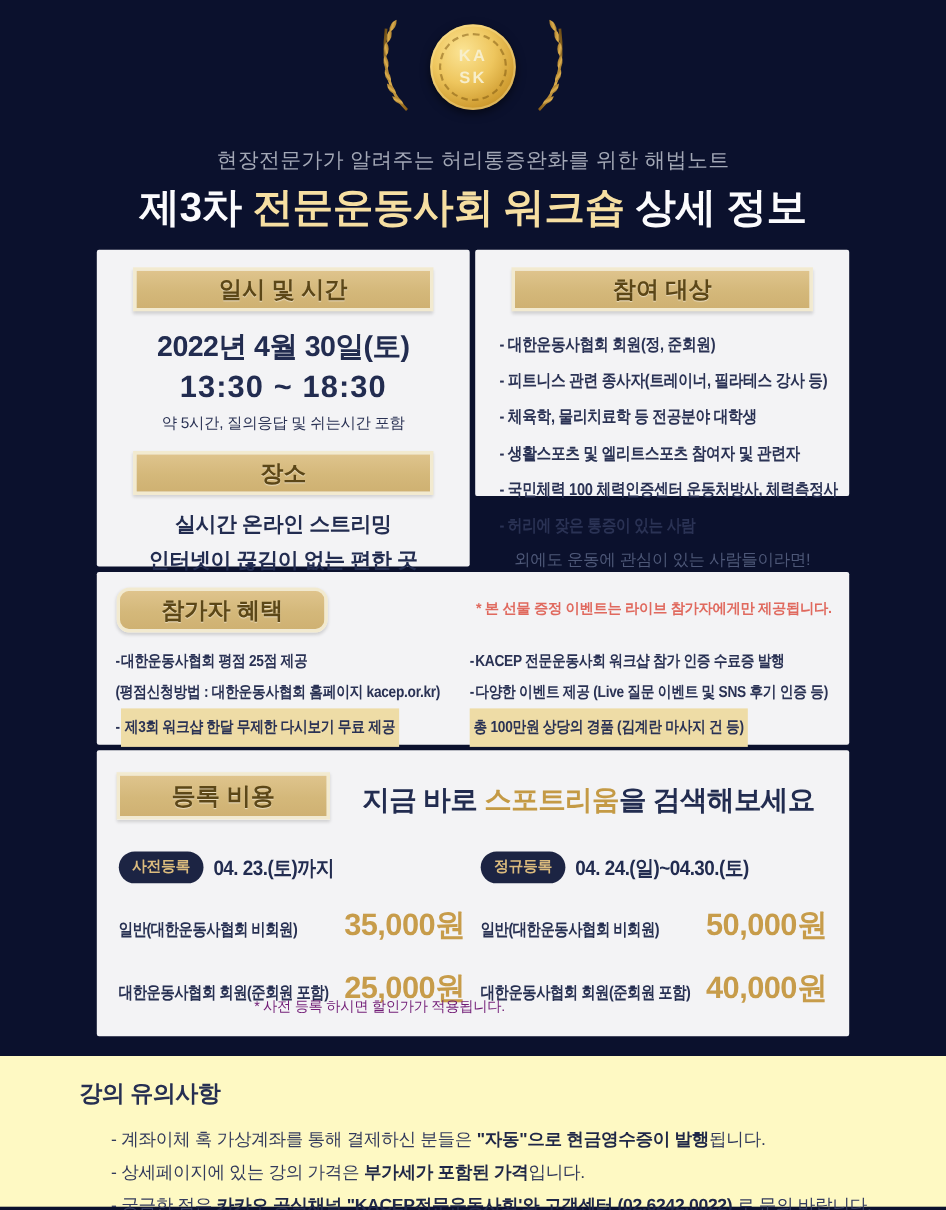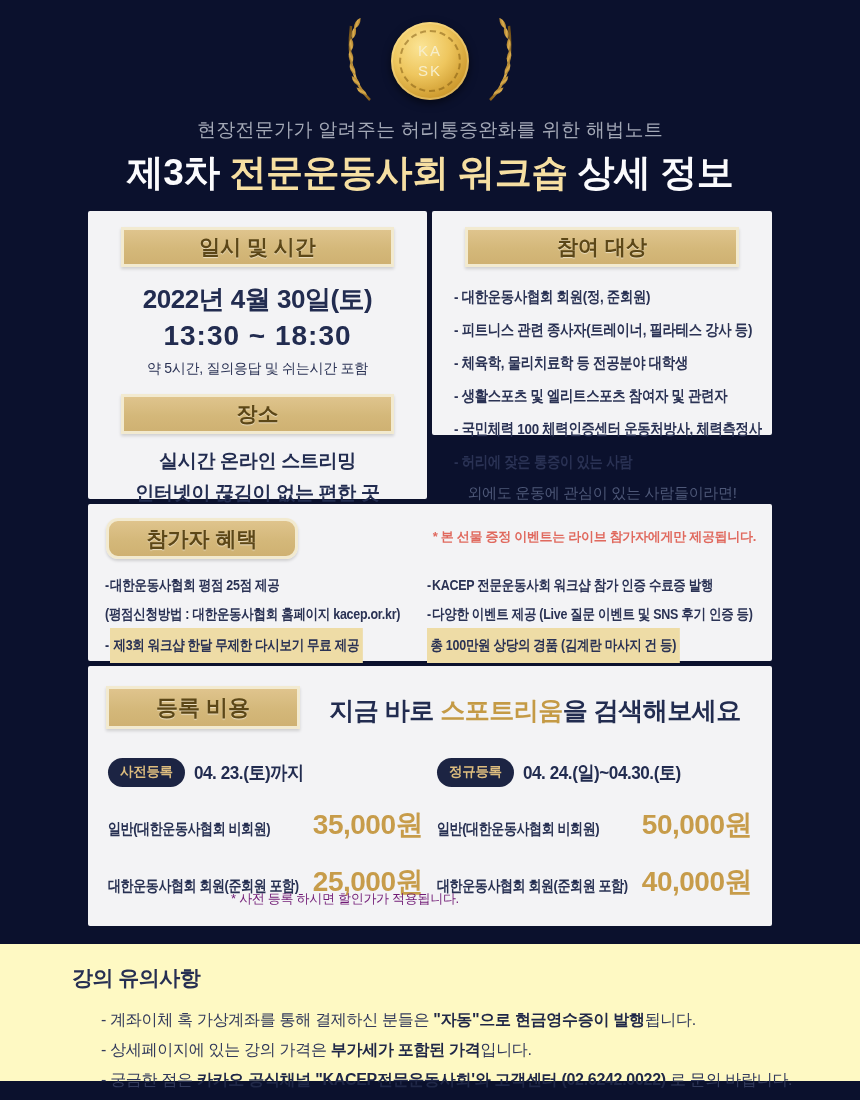--- a/index.html
+++ b/index.html
@@ -16,23 +16,23 @@
   .medal-row { display: flex; justify-content: center; align-items: center; gap: 12px; height: 94px; }
   .laurel { display: block; }
   .laurel.right { transform: scaleX(-1); }
   .medal {
     width: 78px; height: 78px; border-radius: 50%;
     background: radial-gradient(circle at 38% 32%, #fbe495 0%, #eec65e 40%, #cf9c30 72%, #a37416 100%);
     box-shadow: 0 3px 9px rgba(0,0,0,.55), inset 0 0 0 2px rgba(255,235,170,.35);
     position: relative; display: flex; align-items: center; justify-content: center;
   }
   .medal-ring { position: absolute; inset: 8px; border: 2px dashed rgba(122,84,14,.5); border-radius: 50%; }
-  .medal-text { position: relative; color: #f7eecb; font-weight: normal; font-size: 15px; letter-spacing: 2px; line-height: 1.35; }
+  .medal-text { position: relative; color: #f7eecb; font-weight: bold; font-size: 15px; letter-spacing: 2px; line-height: 1.35; }
   .medal-text span { display: block; }
-  .subtitle { margin: 9px 0 0; color: #a3a8b6; font-size: 19px; letter-spacing: .3px; }
+  .subtitle { margin: 25px 0 0; color: #a3a8b6; font-size: 19px; letter-spacing: .3px; }
   .title { margin: 5px 0 0; color: #fbfbfd; font-size: 37px; font-weight: 800; letter-spacing: -.5px; }
   .title .gold { color: #f6dfa2; }
 
   
   .content { width: 684px; margin: 13px auto 0; }
   .row { display: flex; gap: 5px; }
   .card { background: #f3f3f5; border-radius: 2px; }
 
   .banner {
     background: linear-gradient(180deg, #dfc48d 0%, #d4b87a 55%, #cfb172 100%);

